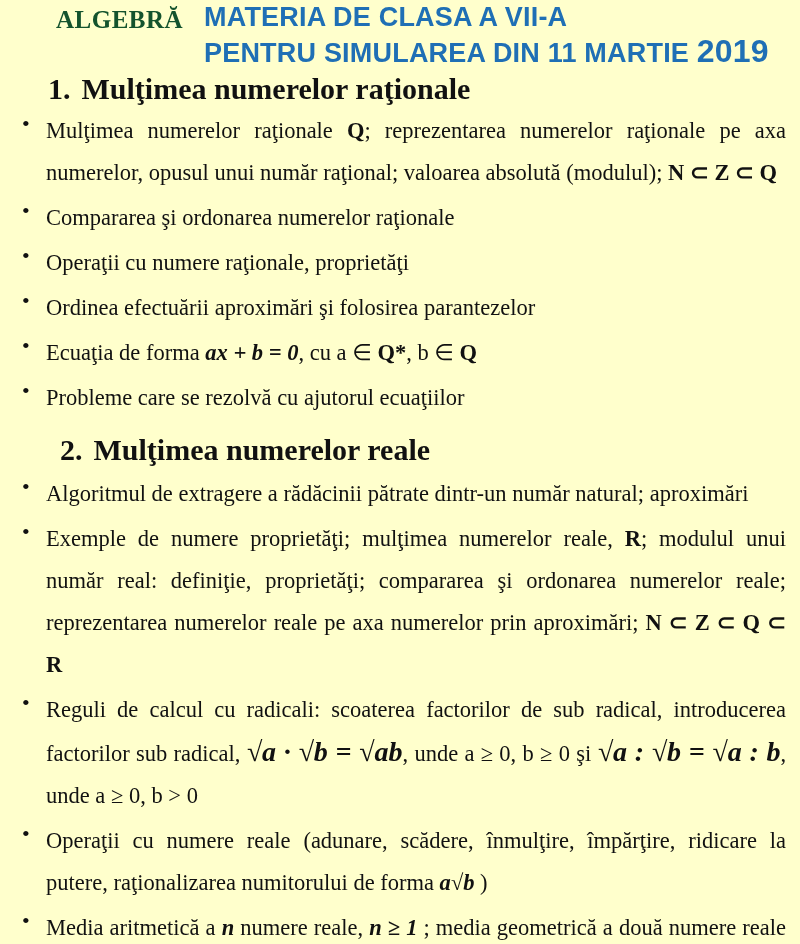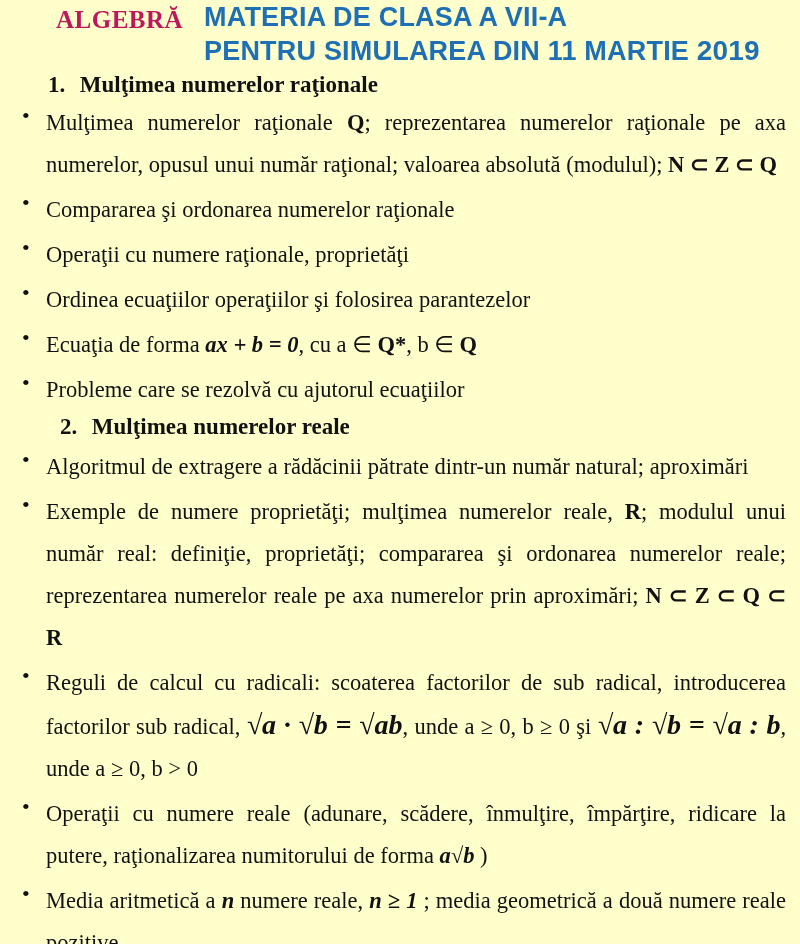--- a/index.html
+++ b/index.html
@@ -28,42 +28,42 @@
     height: 72px;
   }
   .algebra {
     position: absolute;
     left: 48px;
     top: 6px;
     font-family: "Liberation Serif", serif;
     font-weight: bold;
     font-size: 25px;
     letter-spacing: 0.5px;
-    color: #be185d;
+    color: #14532d;
   }
   .title-block {
     position: absolute;
     left: 196px;
     top: 0px;
     width: 600px;
     color: #1f6fb5;
     font-family: "Liberation Sans", sans-serif;
     font-weight: bold;
     font-size: 27px;
     line-height: 34px;
     letter-spacing: 0.2px;
   }
   .title-line2 .yr {
-    font-size: 28px;
+    font-size: 32px;
     margin-top: 48px;
   }
   
   .section-head {
     font-weight: bold;
-    font-size: 23px;
+    font-size: 30px;
     margin: 0 0 4px 0;
     padding-left: 40px;
   }
   .section-head .num {
     display: inline-block;
     min-width: 26px;
   }
   .content {
     position: relative;
   }
@@ -90,21 +90,21 @@
   li.justify {
     text-align: justify;
     padding-right: 4px;
   }
   li.justify > .inner { display: block; }
   .bold { font-weight: bold; }
   .math { font-family: "Liberation Serif", serif; font-style: italic; font-weight: bold; }
   .nowrap { white-space: nowrap; }
   .gap-top { margin-top: 10px; }
   .sec2 {
-    margin-top: 3px;
+    margin-top: 14px;
     margin-bottom: 6px;
     padding-left: 52px;
   }
   .big-eq { font-size: 28px; }
 </style>
 </head>
 <body>
 
 <div class="page">
 
@@ -122,21 +122,21 @@
       <span class="num">1.</span>
       <span>Mulţimea numerelor raţionale</span>
     </div>
 
     <ul class="bullets">
       <li class="justify">
         <span class="inner"><span>Mulţimea numerelor raţionale </span><span class="bold">Q</span><span>; reprezentarea numerelor raţionale pe axa numerelor, opusul unui număr raţional; valoarea absolută (modulul); </span><span class="bold nowrap">N ⊂ Z ⊂ Q</span></span>
       </li>
       <li><span>Compararea şi ordonarea numerelor raţionale</span></li>
       <li><span>Operaţii cu numere raţionale, proprietăţi</span></li>
-      <li><span>Ordinea ecuaţiilor operaţiilor şi folosirea parantezelor</span></li>
+      <li><span>Ordinea efectuării aproximări şi folosirea parantezelor</span></li>
       <li>
         <span>Ecuaţia de forma </span><span class="math">ax + b = 0</span><span>, cu a ∈ </span><span class="bold">Q*</span><span>, b ∈ </span><span class="bold">Q</span>
       </li>
       <li><span>Probleme care se rezolvă cu ajutorul ecuaţiilor</span></li>
     </ul>
 
     <div class="section-head sec2">
       <span class="num">2.</span>
       <span>Mulţimea numerelor reale</span>
     </div>

